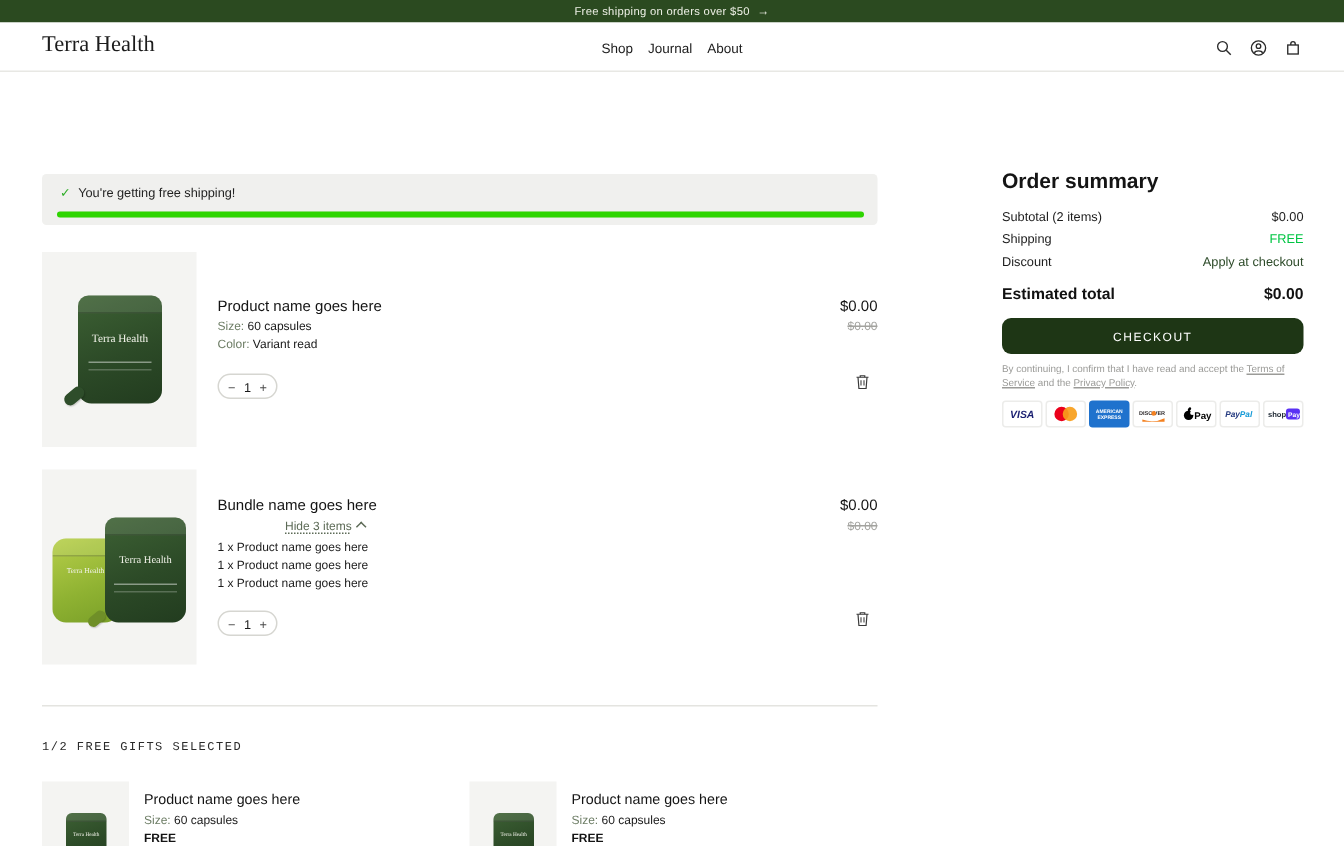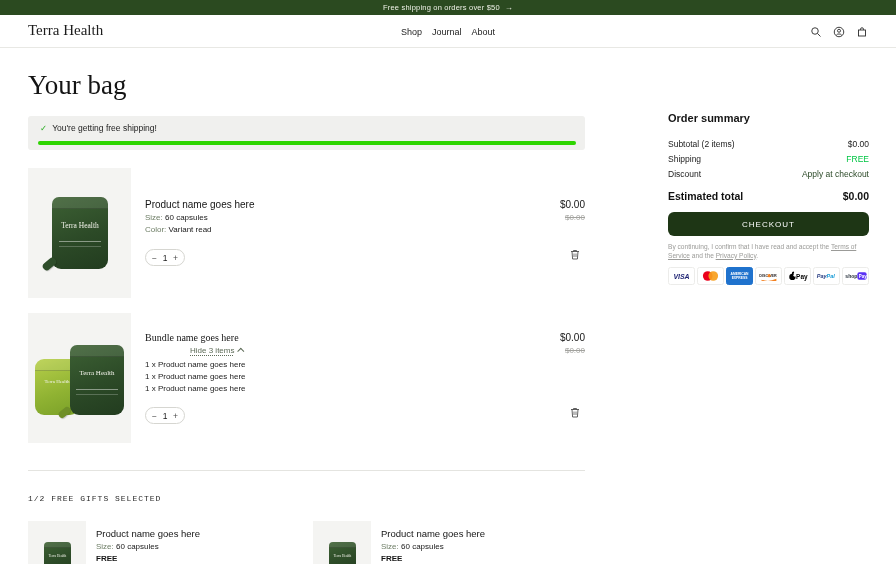--- a/index.html
+++ b/index.html
@@ -89,21 +89,21 @@
   .gift-thumb { position:absolute; left:0; top:0; width:58px; height:58px;
     background:#f4f4f2; overflow:hidden; }
   .gift-name { position:absolute; left:68px; top:7px; font-size:9.5px; color:#141414; }
   .gift-meta { position:absolute; left:68px; top:21px; font-size:8px; color:#191919; }
   .gift-meta .mlabel { color:#6d7d65; }
   .gift-free { position:absolute; left:68px; top:33px; font-size:8px; font-weight:bold;
     color:#141414; }
 
   
   .summary { position:absolute; left:668px; top:112px; width:201px; }
-  .sum-title { font-size:11px; font-weight:bold; color:#141414; }
+  .sum-title { font-size:14px; font-weight:bold; color:#141414; }
   .sum-row { position:absolute; left:0; right:0; display:flex;
     justify-content:space-between; font-size:8.5px; color:#1c1c1c; }
   .row-0 { top:27px; } .row-1 { top:42px; } .row-2 { top:57px;text-align:right; }
   .val-free { color:#00c543; }
   .val-discount { color:#2c4a28;margin-left:12px; }
   .sum-total { position:absolute; top:78px; left:0; right:0; display:flex;
     justify-content:space-between; font-size:10.5px; font-weight:bold; color:#111; }
   .checkout { position:absolute; top:100px; left:0; width:201px; height:24px;
     background:#1e3615; color:#fff; border:none; border-radius:6px; font-size:8px;
     letter-spacing:1px; font-family:"Liberation Sans", sans-serif; cursor:pointer; }
@@ -144,21 +144,20 @@
         <circle cx="12" cy="9.5" r="3" fill="none" stroke="#2a2a2a" stroke-width="1.8"></circle>
         <path d="M6.5 18.5c1.5-3.5 9.5-3.5 11 0" fill="none" stroke="#2a2a2a" stroke-width="1.8"></path>
       </svg>
       <svg viewBox="0 0 24 24">
         <rect x="5" y="8" width="14" height="12" fill="none" stroke="#2a2a2a" stroke-width="1.8"></rect>
         <path d="M9 8V6.5A3 3 0 0 1 15 6.5V8" fill="none" stroke="#2a2a2a" stroke-width="1.8"></path>
       </svg>
     </div>
   </div>
 
-  <div class="page-title">Your bag</div>
 
   <div class="notice">
     <div class="notice-row">
       <span class="notice-check">✓</span>
       <span>You're getting free shipping!</span>
     </div>
     <div class="progress-track">
       <div class="progress-fill"></div>
     </div>
   </div>
@@ -206,21 +205,21 @@
         <div class="lbl" style="top:20px; font-size:5px;">Terra Health</div>
       </div>
       <div class="jar jar-dark" style="left:42px; top:32px; width:54px; height:70px;">
         <div class="lid"></div>
         <div class="lbl" style="top:24px; font-size:7px;">Terra Health</div>
         <div class="sub" style="top:44px;"></div>
         <div class="sub" style="top:49px; opacity:.5;"></div>
       </div>
       <div class="capsule" style="left:30px; top:96px; width:13px; height:7px; background:#6f8f28;"></div>
     </div>
-    <div class="item-name" style="top:19px;font-family:Liberation Serif, serif;">Bundle name goes here</div>
+    <div class="item-name" style="top:19px;">Bundle name goes here</div>
     <div class="toggle-link" style="top:33px;">
       <span class="txt">Hide 3 items</span>
       <span class="chev-up"></span>
     </div>
     <div class="bundle-line" style="top:47px;">1 x Product name goes here</div>
     <div class="bundle-line" style="top:59px;">1 x Product name goes here</div>
     <div class="bundle-line" style="top:71px;">1 x Product name goes here</div>
     <div class="stepper" style="top:94px;">
       <span class="sgn">−</span>
       <span class="qty">1</span>

